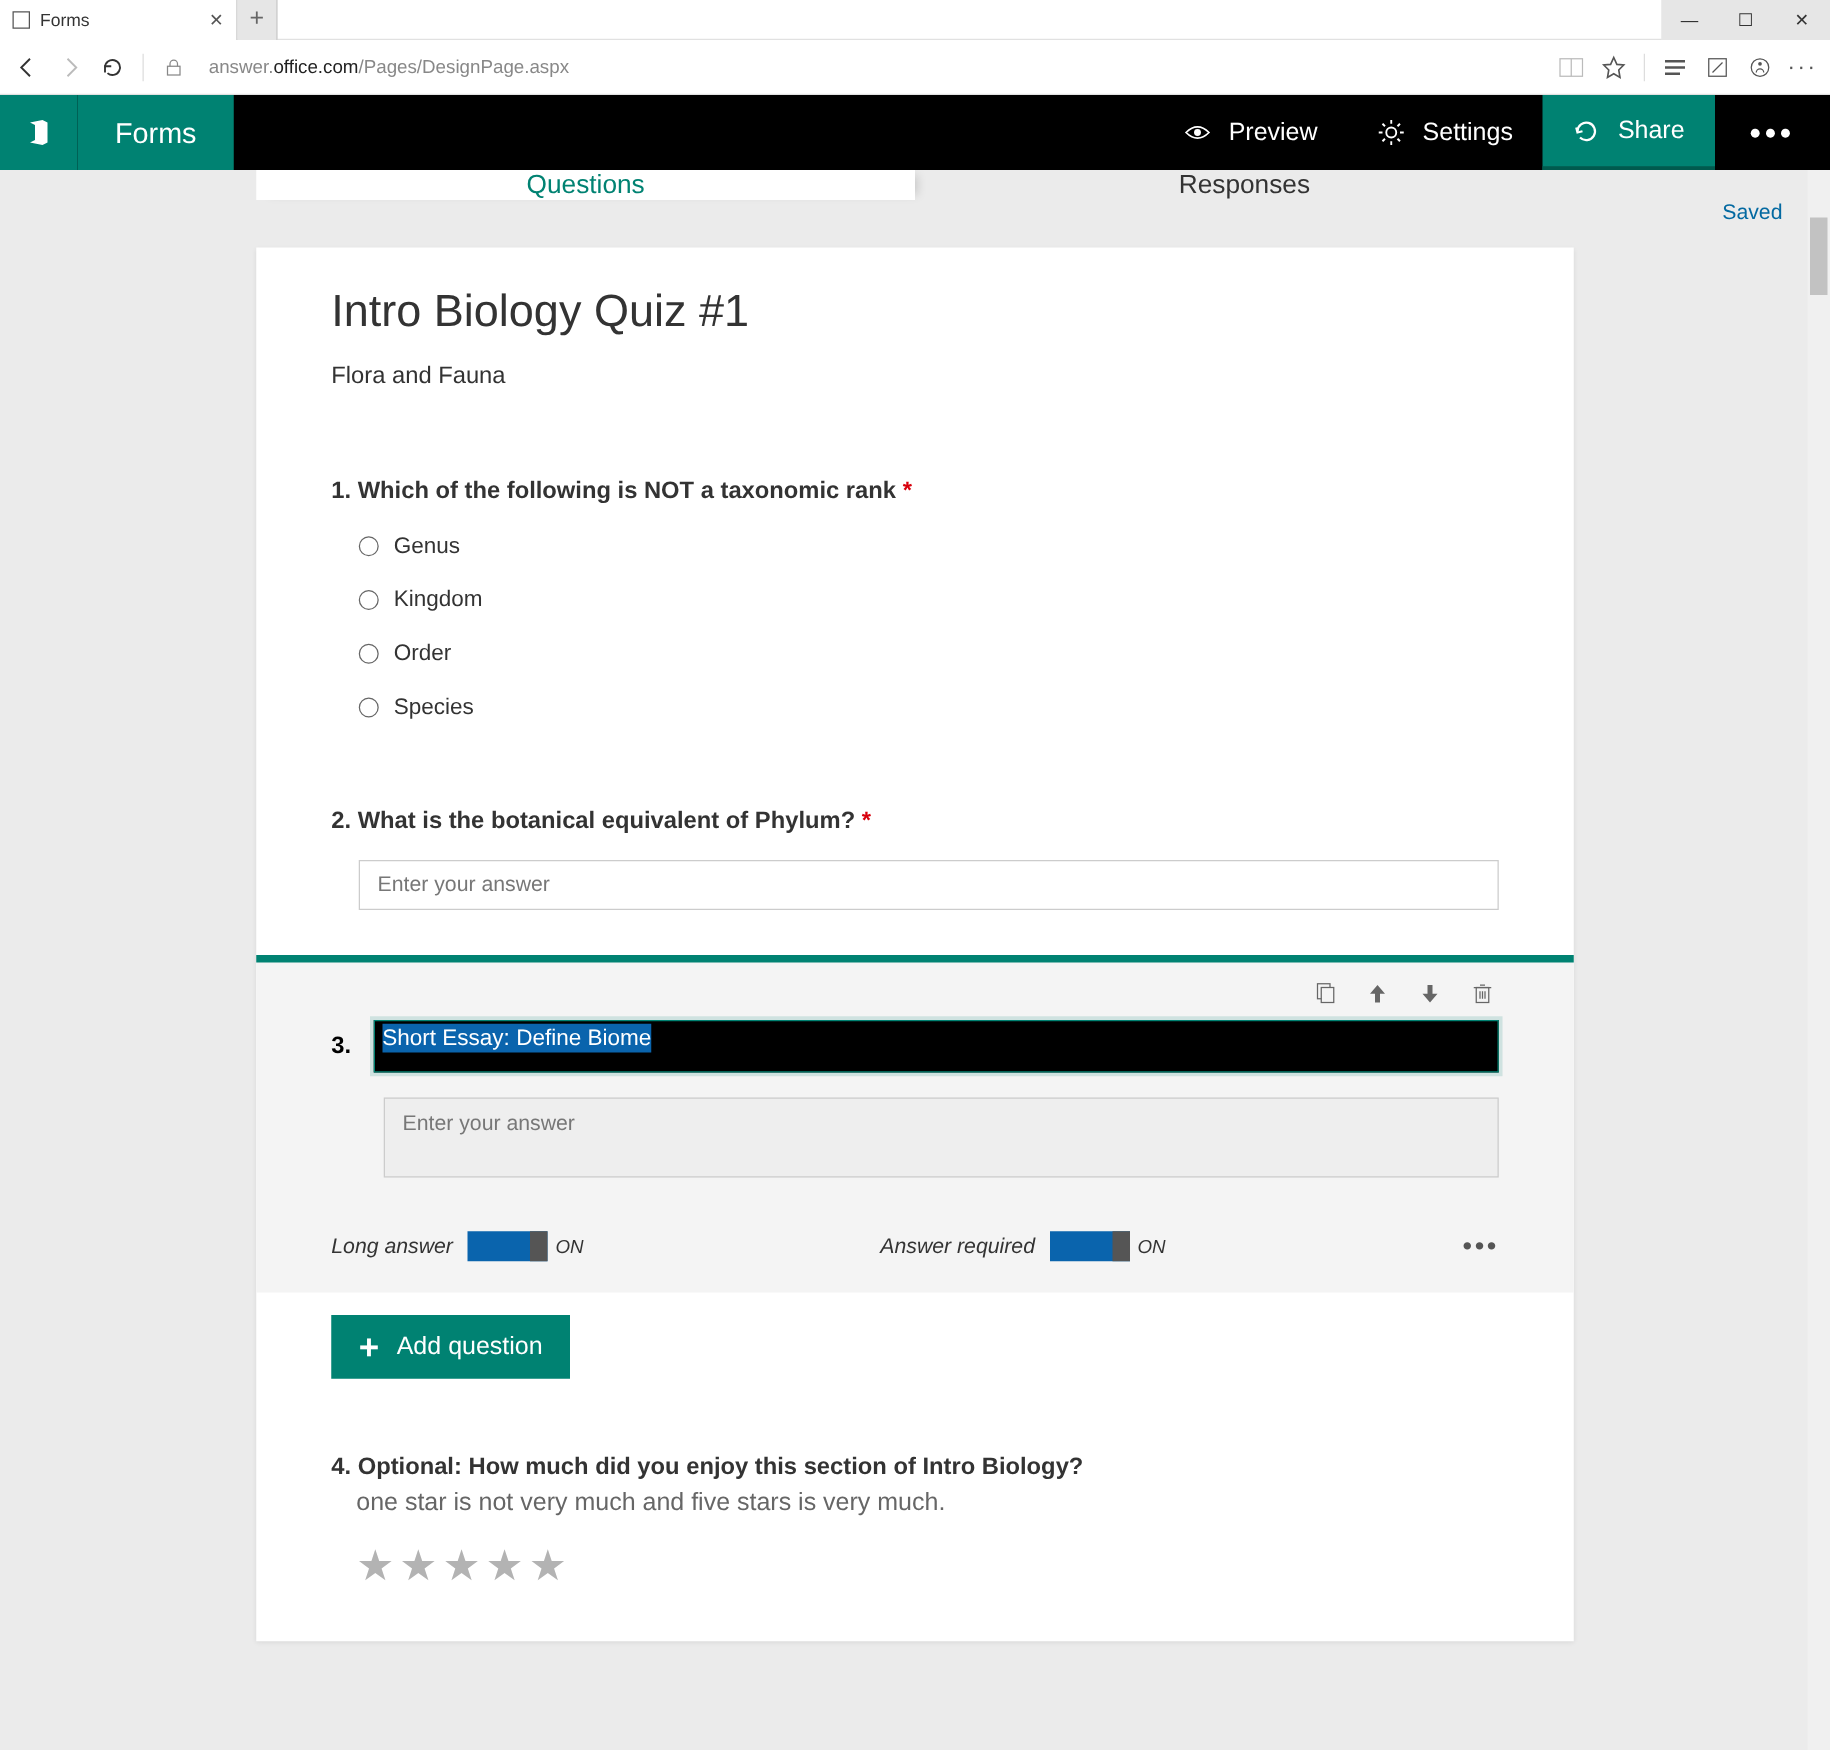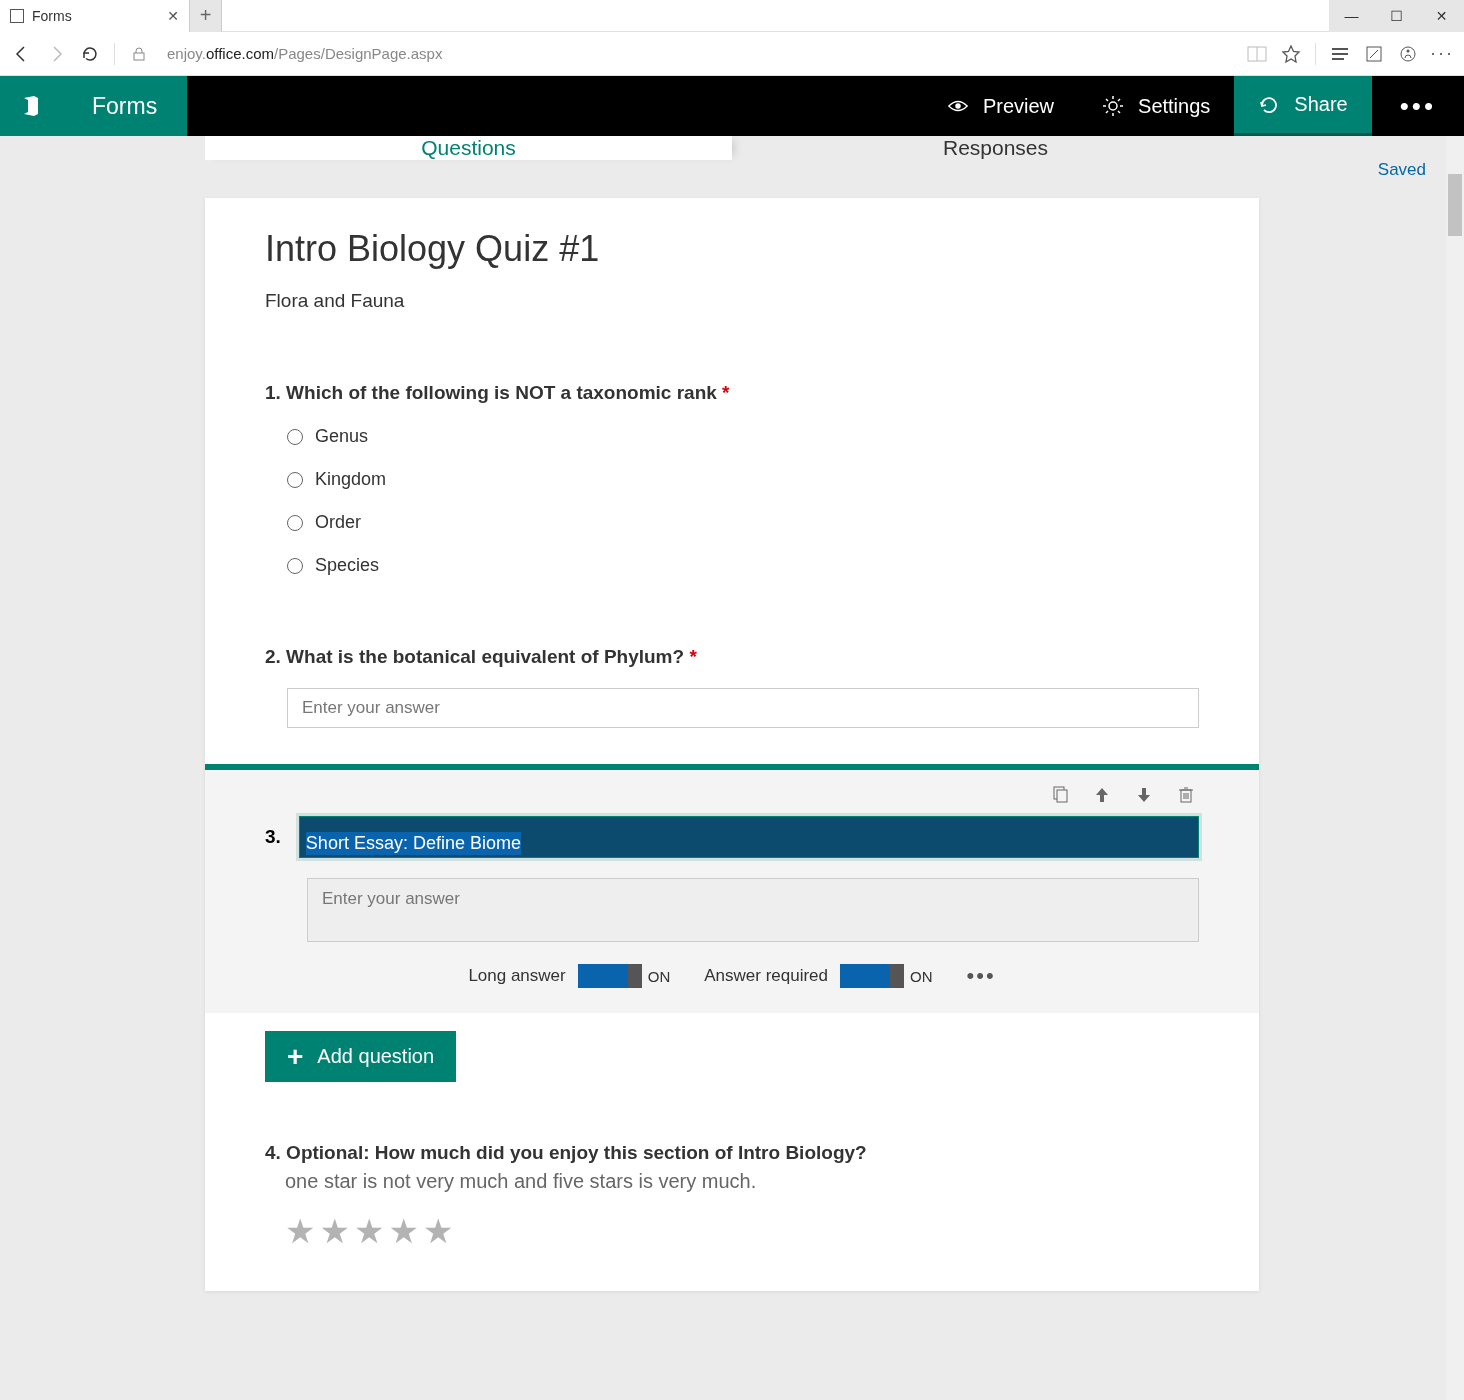--- a/index.html
+++ b/index.html
@@ -58,24 +58,24 @@
 
 .q2 { margin-top: 70px; }
 .text-input { margin-top: 20px; margin-left: 22px; border: 1px solid #ccc; height: 40px; padding: 0 14px; display:flex; align-items:center; color:#777; font-size:17px; }
 
 
 .editing-card { margin: 36px -60px 0; border-top: 6px solid #008272; background: #f4f4f4; padding: 0 60px 24px; position: relative; }
 .edit-toolbar { display: flex; justify-content: flex-end; gap: 20px; padding: 14px 2px 10px; color: #666; }
 .edit-tool { width: 22px; height: 22px; display:flex; align-items:center; justify-content:center; }
 .edit-row { display: flex; align-items: center; gap: 18px; }
 .q-number { font-size: 19px; font-weight: 600; }
-.q-title-input { flex: 1; background: #0c4a6e; border: 1.5px solid #008272; height: 42px; padding: 2px 6px; display:flex; align-items:flex-end; box-shadow: 0 0 0 3px rgba(0,130,114,0.15); }
+.q-title-input { flex: 1; background: #000000; border: 1.5px solid #008272; height: 42px; padding: 2px 6px; display:flex; align-items:flex-start; box-shadow: 0 0 0 3px rgba(0,130,114,0.15); }
 .q-title-sel { background: #0a64ad; color: #fff; font-size: 18px; padding: 1px 0; }
 .long-answer-box { margin-top: 20px; margin-left: 42px; border: 1px solid #ccc; background:#eee; height: 64px; padding: 10px 14px; color:#777; font-size:17px; }
-.toggle-row { display: flex; align-items: center; justify-content: center; gap: 34px; margin-top: 21px; font-size: 17px; color:#333; }
+.toggle-row { display: flex; align-items: center; justify-content: space-between; gap: 34px; margin-top: 42px; font-size: 17px; color:#333;font-style:italic; }
 .toggle-group { display:flex; align-items:center; gap:12px; }
 .toggle { width: 64px; height: 24px; background: #0a64ad; position: relative; }
 .toggle::after { content:''; position:absolute; right:0; top:0; width:14px; height:24px; background:#555; }
 .on-label { font-size: 15px; margin-left:-6px; }
 .more-dots { font-size:22px; letter-spacing:2px; color:#555; }
 
 .add-q { margin-top: 18px; background: #008272; color: #fff; display: inline-flex; align-items: center; gap: 14px; padding: 14px 22px; font-size: 20px; }
 .plus { font-size: 28px; font-weight: bold; line-height: 18px; }
 
 .q4 { margin-top: 60px; }
@@ -122,21 +122,21 @@
       </svg>
   </div>
   <div class="addr-sep"></div>
   <div class="addr-icon">
     <svg width="16" height="16" viewBox="0 0 16 16">
         <rect x="3" y="7" width="10" height="7" stroke="#888" fill="none"></rect>
         <path d="M5 7 V5 a3 3 0 0 1 6 0 V7" stroke="#888" fill="none"></path>
       </svg>
   </div>
   <div class="url">
-    <span>enjoy.</span><span class="bold">office.com</span><span>/Pages/DesignPage.aspx</span>
+    <span>answer.</span><span class="bold">office.com</span><span>/Pages/DesignPage.aspx</span>
   </div>
   <div class="addr-right">
     <div class="addr-icon">
       <svg width="20" height="18" viewBox="0 0 20 18">
           <rect x="1" y="2" width="18" height="14" stroke="#bbb" fill="none"></rect>
           <line x1="10" y1="2" x2="10" y2="16" stroke="#bbb"></line>
         </svg>
     </div>
     <div class="addr-icon">
       <svg width="20" height="20" viewBox="0 0 20 20">

